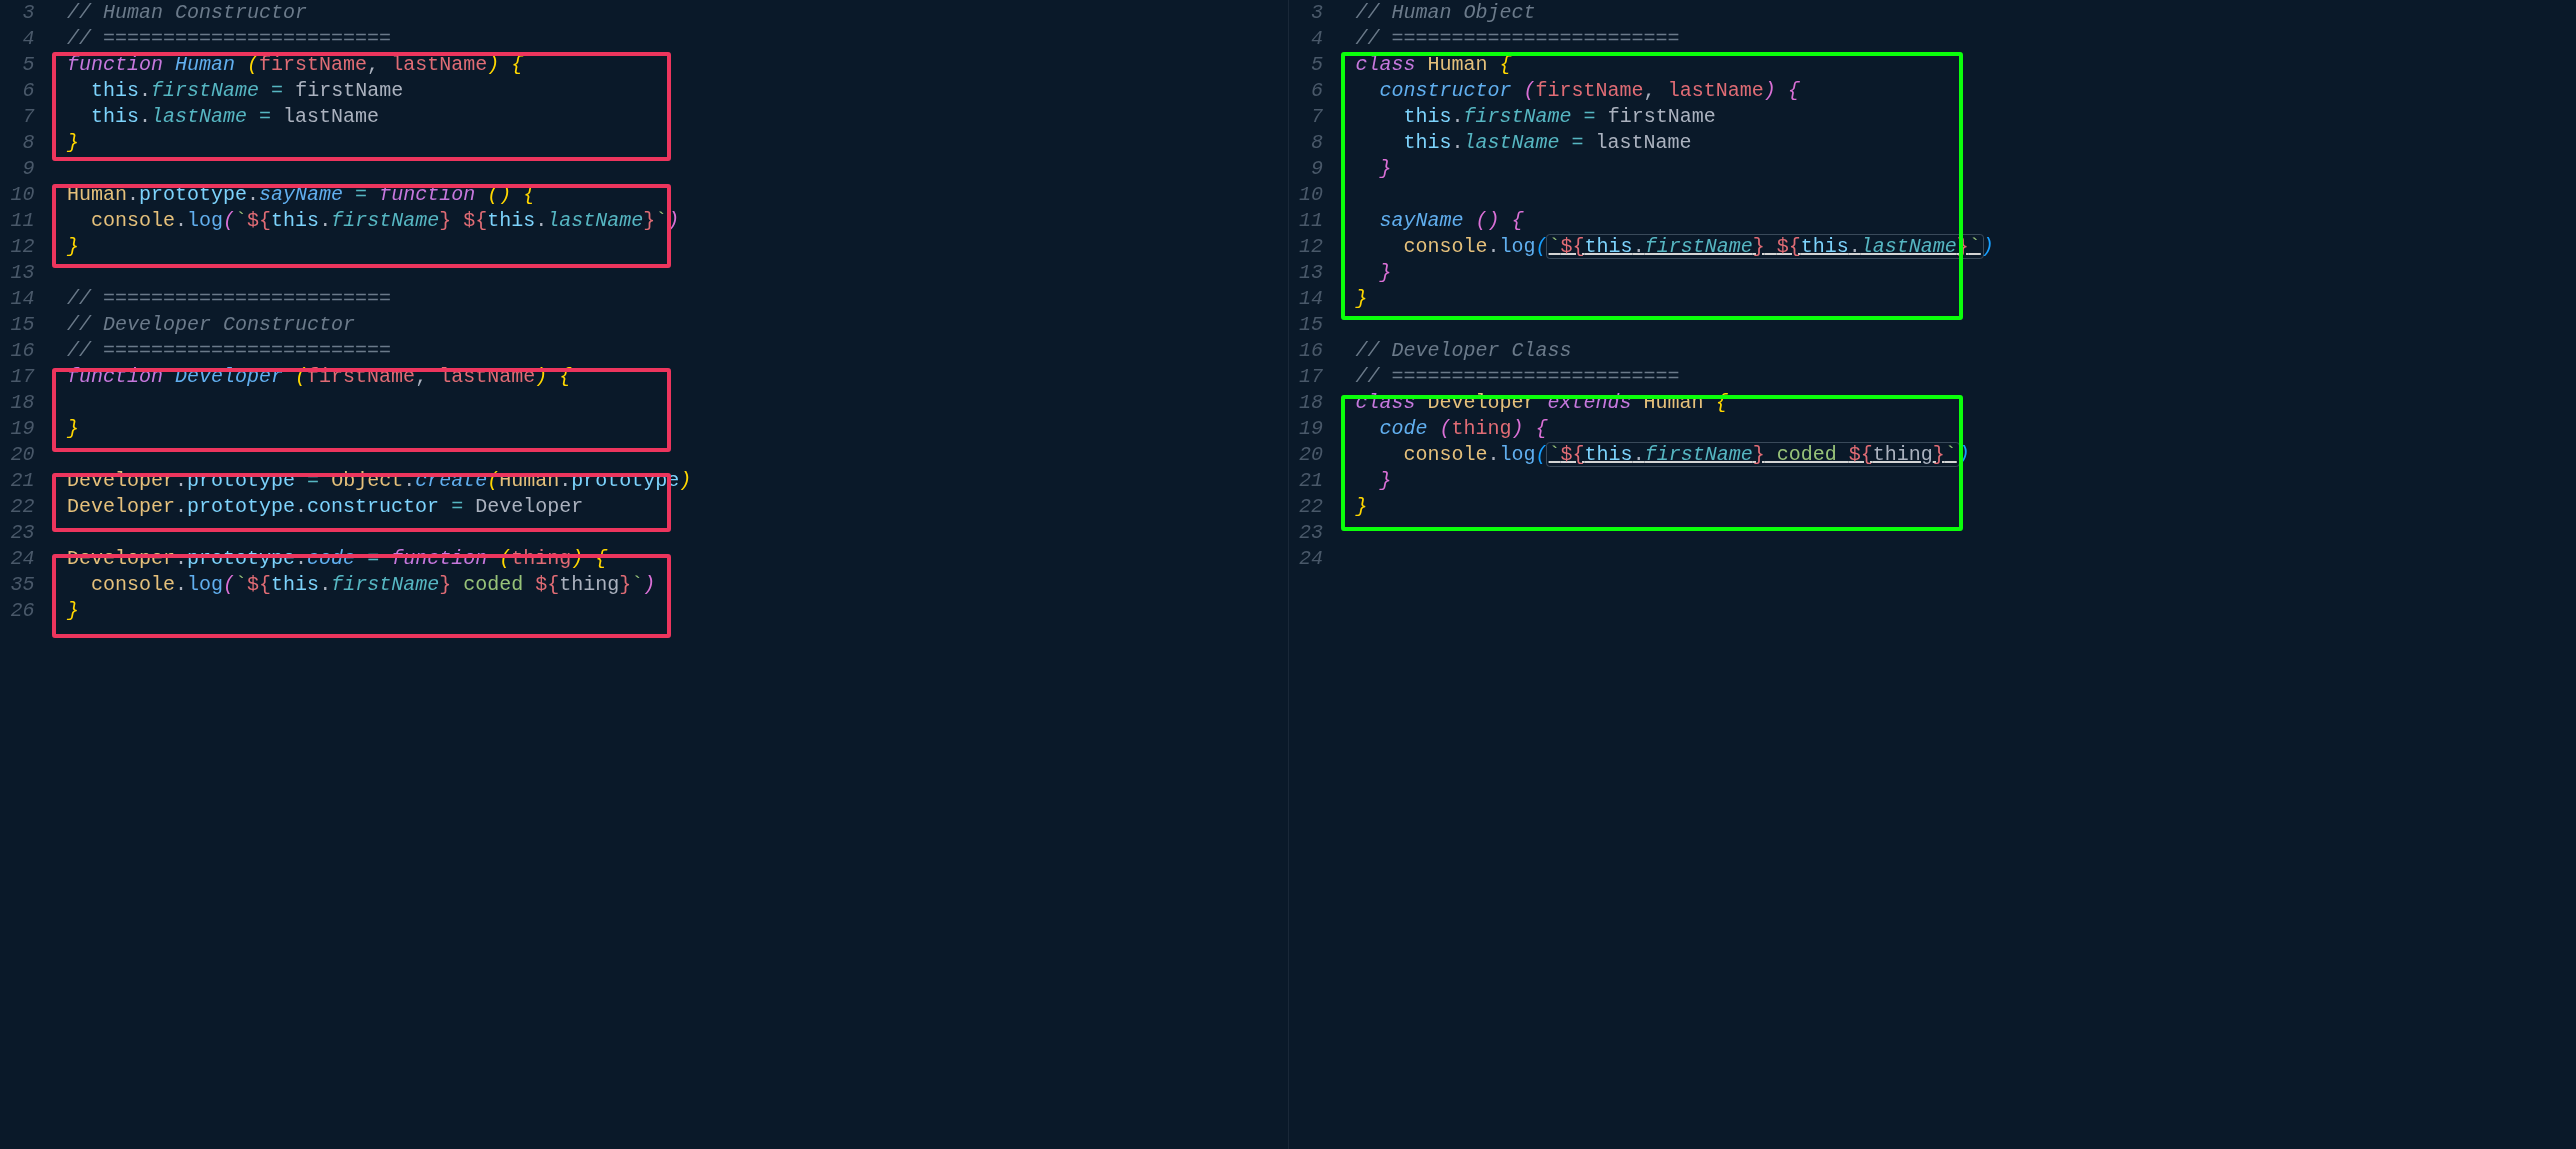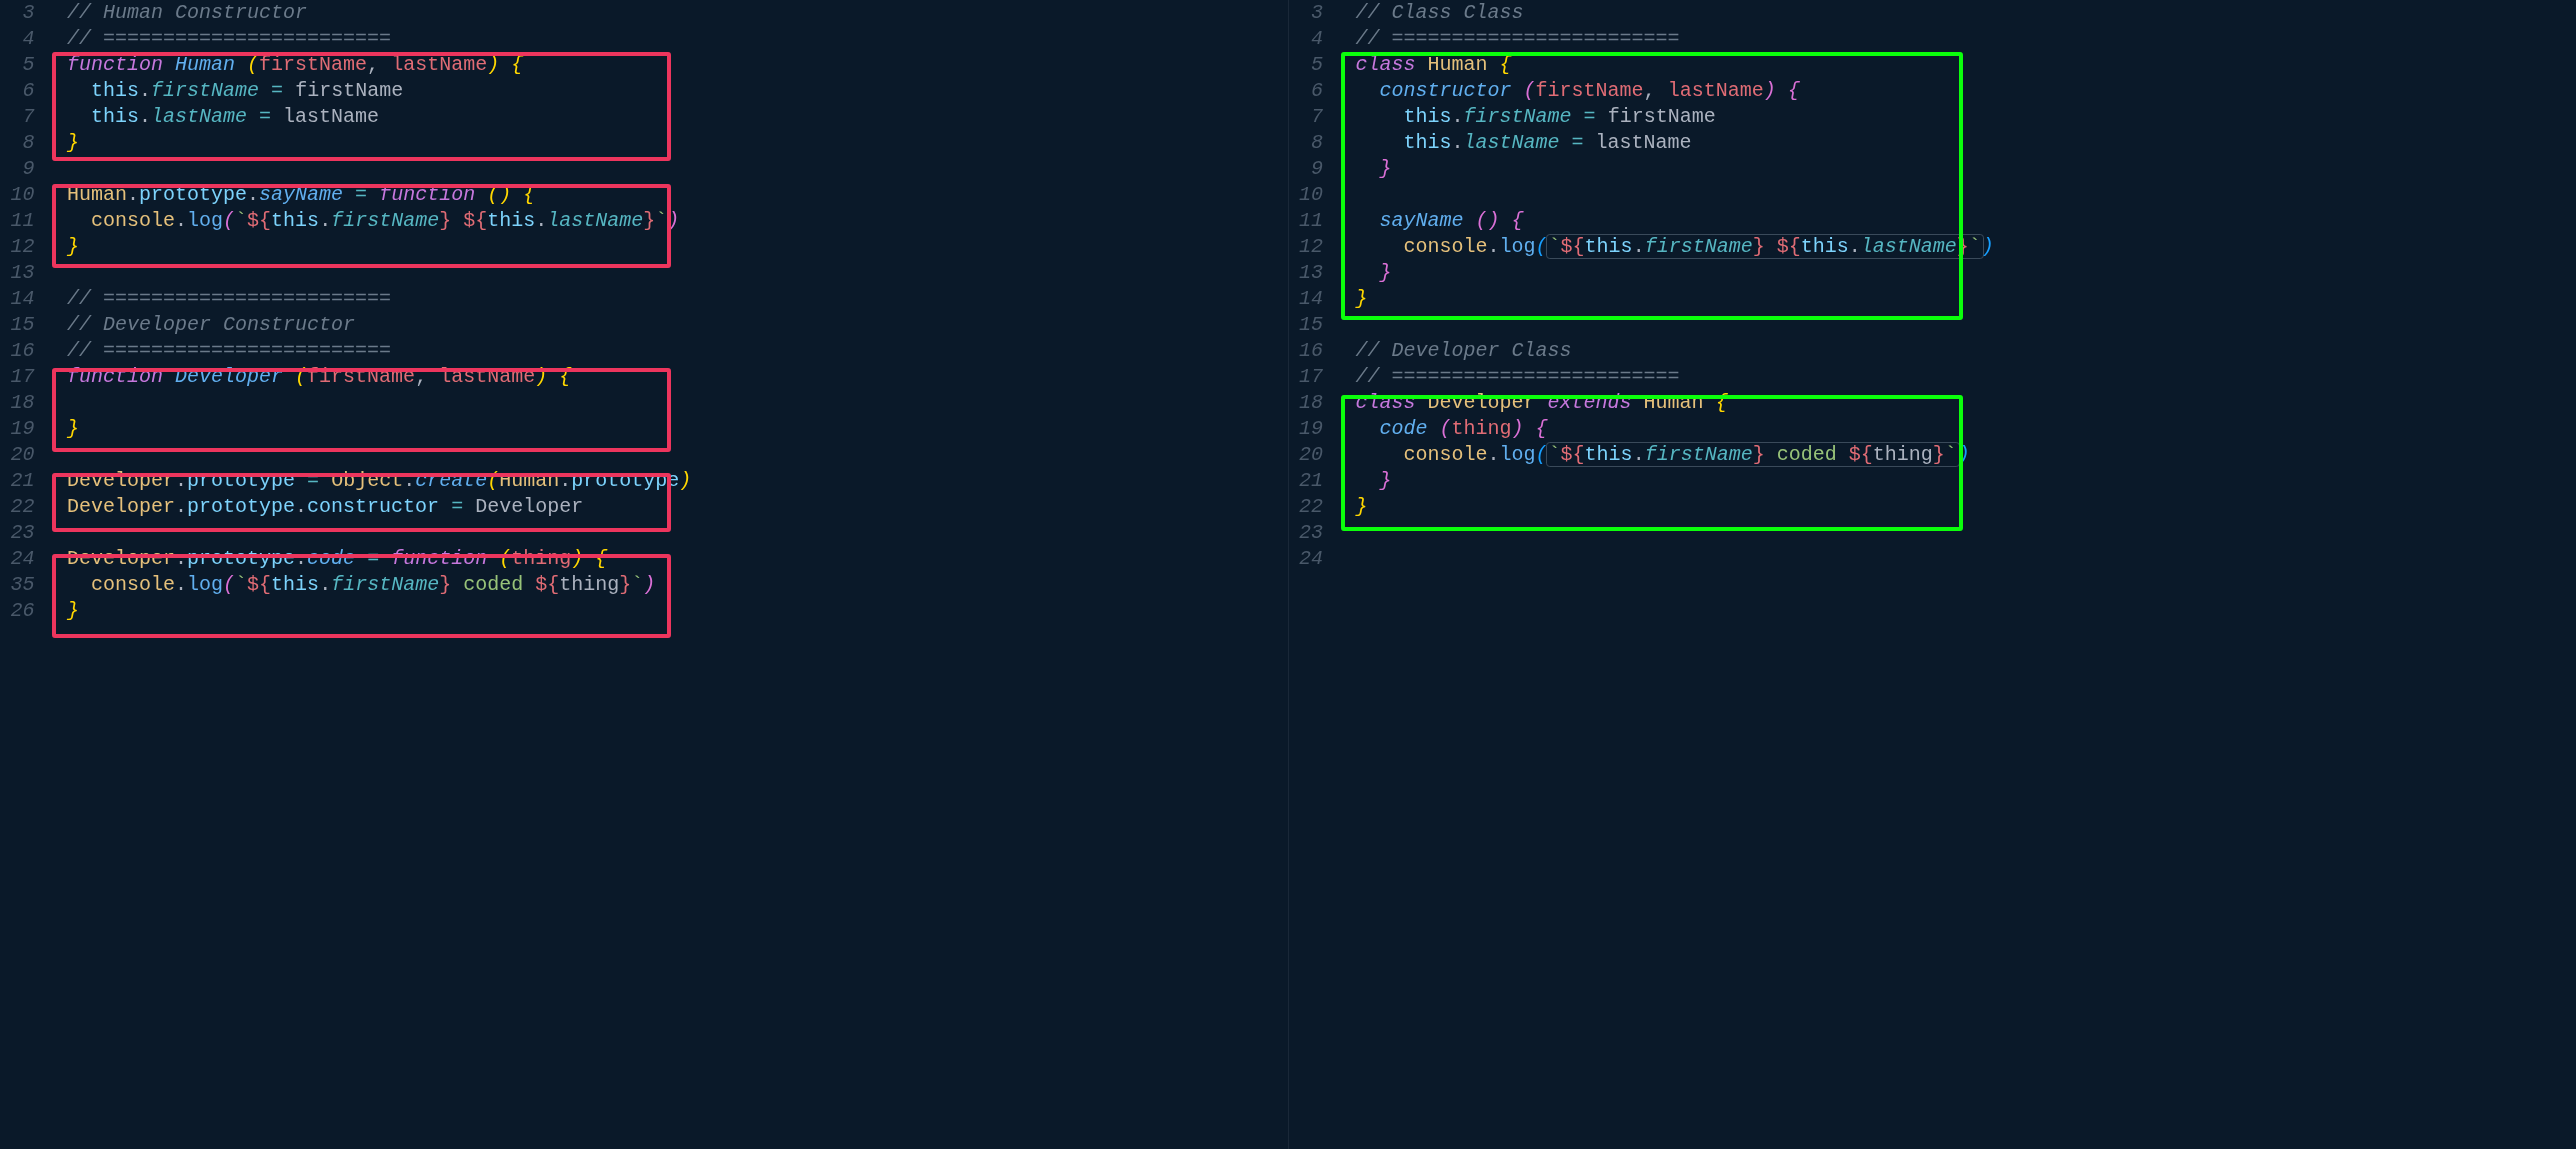--- a/index.html
+++ b/index.html
@@ -71,20 +71,21 @@
     border-radius: 2.9px;
   }
   .box-red   { border-color: #ed355d; }
   .box-green { border-color: #0bff0b; }
 
   .tpl-outline {
     border: 1px solid #3a4a5a;
     border-radius: 3.8px;
     padding: 0 1.9px;
     margin: 0 -1.9px;
+    text-decoration: underline;
   }
 </style>
 </head>
 <body>
 
 <div class="pane">
 
   <div class="box box-red" style="left:52px; top:52px; width:619px; height:109px;"></div>
   <div class="box box-red" style="left:52px; top:184px; width:619px; height:84px;"></div>
   <div class="box box-red" style="left:52px; top:368px; width:619px; height:84px;"></div>
@@ -189,21 +190,21 @@
 </div>
 
 <div class="divider"></div>
 
 <div class="pane">
   <div class="box box-green" style="left:52px; top:52px; width:622px; height:268px;"></div>
   <div class="box box-green" style="left:52px; top:395px; width:622px; height:136px;"></div>
 
   <div class="line">
       <div class="gutter">3</div>
-      <div class="code"><span class="c-comment">// Class Class</span></div>
+      <div class="code"><span class="c-comment">// Human Object</span></div>
     </div>
   <div class="line">
       <div class="gutter">4</div>
       <div class="code"><span class="c-comment">// ========================</span></div>
     </div>
   <div class="line">
       <div class="gutter">5</div>
       <div class="code"><span class="c-keyword">class</span><span class="c-punc"> </span><span class="c-class no-italic">Human</span><span class="c-punc"> </span><span class="c-yellow-brace">{</span></div>
     </div>
   <div class="line">

